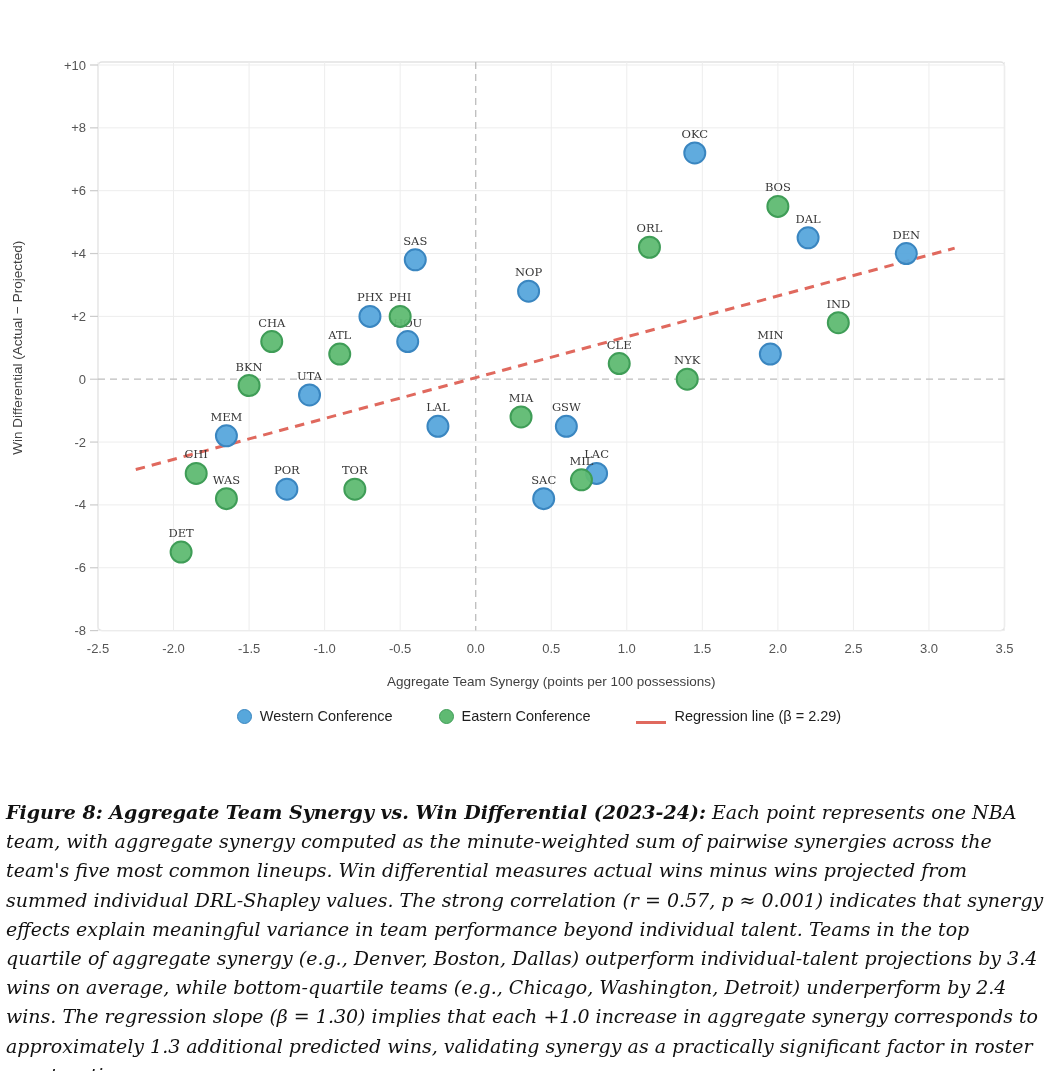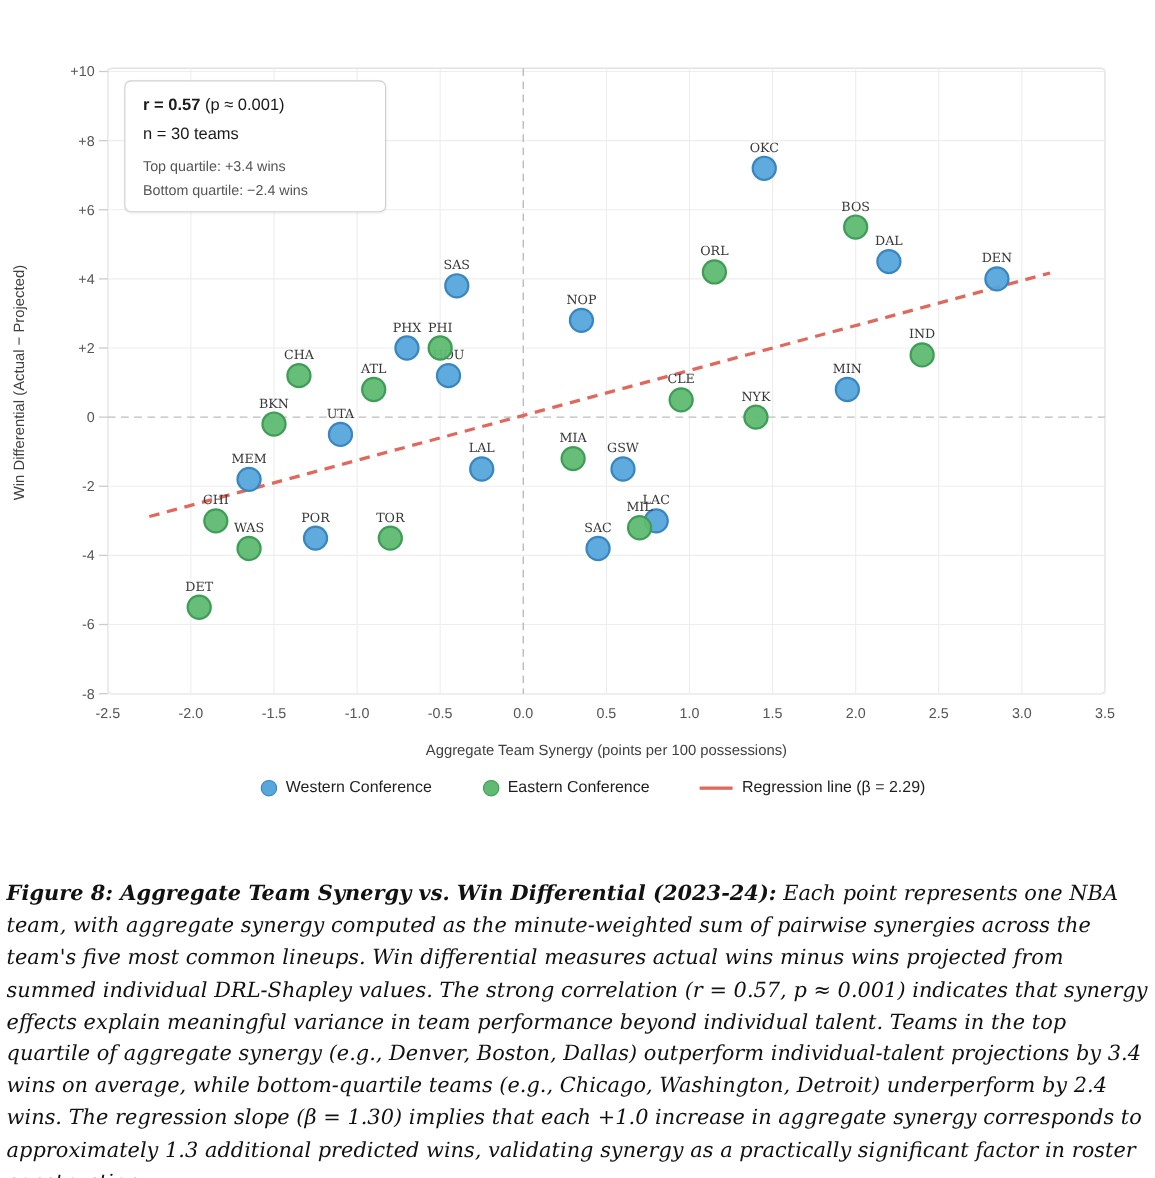--- a/index.html
+++ b/index.html
@@ -12,21 +12,21 @@
   .annot{position:absolute;left:113px;top:73px;width:206px;background:#fff;
         border:1px solid #cfcfcf;border-radius:6px;padding:13px 14px 12px 16px;
         box-shadow:0 1px 2px rgba(0,0,0,.05);}
   .annot .l1{font-size:15px;color:#1a1a1a;margin-bottom:9px;}
   .annot .l1 strong{font-weight:bold;}
   .annot .l2{font-size:15px;color:#1a1a1a;margin-bottom:13px;}
   .annot .sub{font-size:13px;color:#555;margin-bottom:7px;}
   
   .legend{position:absolute;top:708px;left:0;width:1050px;display:flex;
         justify-content:center;align-items:center;gap:46px;padding-left:28px;box-sizing:border-box;}
-  .legend-item{display:flex;align-items:center;gap:8px;font-size:14.5px;color:#1e1e1e;}
+  .legend-item{display:flex;align-items:flex-end;gap:8px;font-size:14.5px;color:#1e1e1e;}
   .swatch-dot{width:13px;height:13px;border-radius:50%;display:inline-block;}
   .swatch-line{width:30px;height:0;border-top:3px solid #e0695e;display:inline-block;}
   
   .caption{position:absolute;top:779px;left:6px;width:1038px;
         font-family:"DejaVu Serif",serif;font-style:italic;font-size:19px;
         line-height:29.2px;color:#111;}
   .caption strong{font-weight:bold;}
 </style>
 </head>
 <body>
@@ -150,26 +150,20 @@
       <circle cx="581.4666666666667" cy="479.7733333333333" r="10.5" fill="#5fba72" fill-opacity="0.95" stroke="#3f9d57" stroke-width="2"></circle>
       <text x="581.4666666666667" y="464.7733333333333" text-anchor="middle" font-size="11.5" fill="#383838" font-family="&quot;DejaVu Serif&quot;,serif">MIL</text>
       <circle cx="354.84166666666664" cy="489.20000000000005" r="10.5" fill="#5fba72" fill-opacity="0.95" stroke="#3f9d57" stroke-width="2"></circle>
       <text x="354.84166666666664" y="474.20000000000005" text-anchor="middle" font-size="11.5" fill="#383838" font-family="&quot;DejaVu Serif&quot;,serif">TOR</text>
       <circle cx="226.42083333333335" cy="498.6266666666667" r="10.5" fill="#5fba72" fill-opacity="0.95" stroke="#3f9d57" stroke-width="2"></circle>
       <text x="226.42083333333335" y="483.6266666666667" text-anchor="middle" font-size="11.5" fill="#383838" font-family="&quot;DejaVu Serif&quot;,serif">WAS</text>
       <circle cx="181.09583333333336" cy="552.0444444444445" r="10.5" fill="#5fba72" fill-opacity="0.95" stroke="#3f9d57" stroke-width="2"></circle>
       <text x="181.09583333333336" y="537.0444444444445" text-anchor="middle" font-size="11.5" fill="#383838" font-family="&quot;DejaVu Serif&quot;,serif">DET</text>
     </svg>
 
-  <div class="annot">
-    <div class="l1"><strong>r = 0.57</strong><span> (p ≈ 0.001)</span></div>
-    <div class="l2">n = 30 teams</div>
-    <div class="sub">Top quartile: +3.4 wins</div>
-    <div class="sub" style="margin-bottom:0">Bottom quartile: −2.4 wins</div>
-  </div>
 
   <div class="legend">
     <div class="legend-item">
       <span class="swatch-dot" id="sw-west" style="background: rgb(87, 167, 220); border: 1.5px solid rgb(58, 134, 192);"></span>
       <span>Western Conference</span>
     </div>
     <div class="legend-item">
       <span class="swatch-dot" id="sw-east" style="background: rgb(95, 186, 114); border: 1.5px solid rgb(63, 157, 87);"></span>
       <span>Eastern Conference</span>
     </div>

